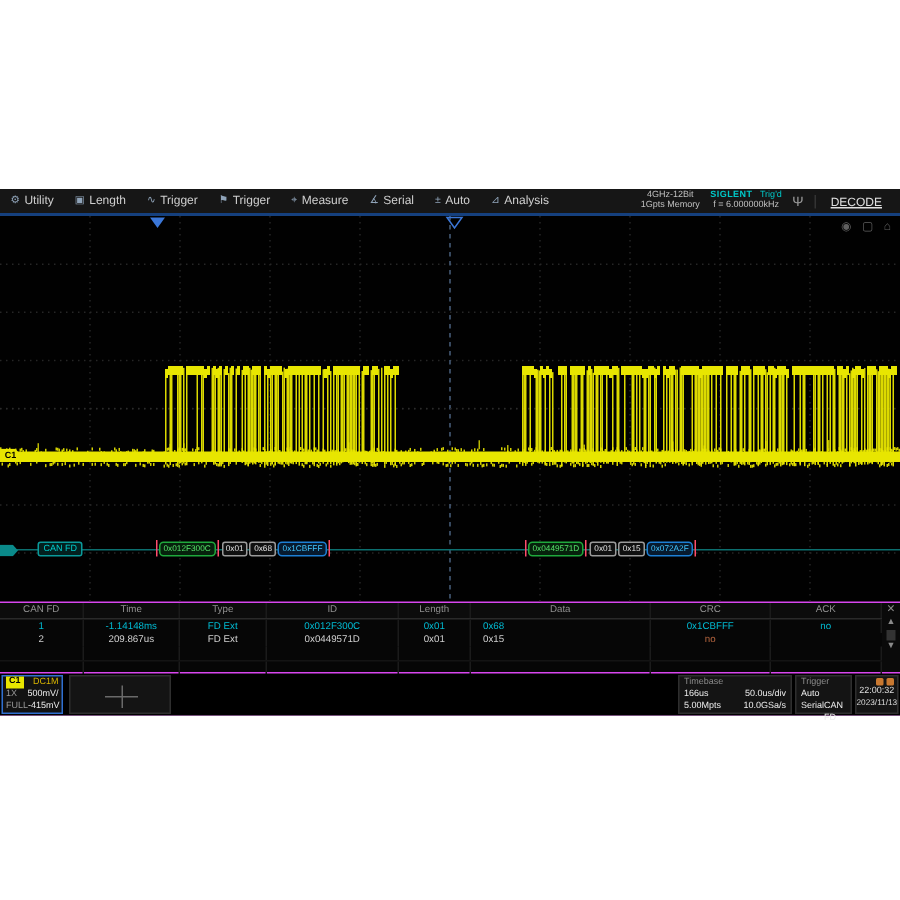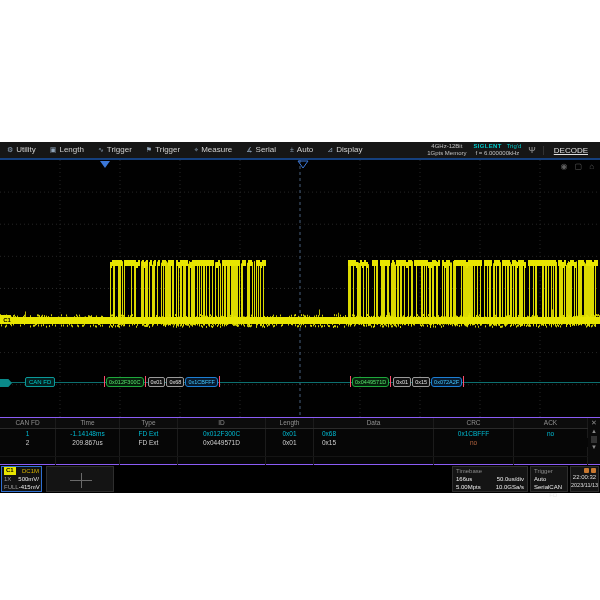--- a/index.html
+++ b/index.html
@@ -1,18 +1,18 @@
 <!DOCTYPE html>
 <html><head>
 <meta charset="utf-8">
 <style>
   html,body{margin:0;padding:0;background:#fff;}
   .page{position:relative;width:600px;height:600px;background:#fff;overflow:hidden;
         font-family:"Liberation Sans",sans-serif;}
-  .scope{position:absolute;left:0;top:142px;width:600px;height:351px;background:#8b5cf6;}
+  .scope{position:absolute;left:0;top:126px;width:600px;height:351px;background:#d946ef;}
 
   
   .menubar{position:absolute;top:0;left:0;width:600px;height:16px;background:#161616;
            border-bottom:2px solid #15407e;display:flex;align-items:center;}
   .menu-item{display:flex;align-items:center;gap:3px;padding:0 7px;height:16px;cursor:default;}
   .menu-item .ic{font-size:7px;color:#8fa3b8;line-height:16px;}
   .menu-item .lb{font-size:8px;color:#cfcfcf;line-height:16px;}
   .mb-right{position:absolute;right:3px;top:0;height:16px;display:flex;align-items:center;gap:7px;}
   .sysinfo{font-size:6px;line-height:7px;color:#c0c0c0;text-align:center;}
   .brand{font-size:6px;line-height:7px;text-align:center;color:#c0c0c0;}
@@ -111,21 +111,21 @@
     <div class="menu-item">
           <span class="ic">∡</span>
           <span class="lb">Serial</span>
         </div>
     <div class="menu-item">
           <span class="ic">±</span>
           <span class="lb">Auto</span>
         </div>
     <div class="menu-item">
           <span class="ic">⊿</span>
-          <span class="lb">Display</span>
+          <span class="lb">Analysis</span>
         </div>
     <div class="mb-right">
       <div class="sysinfo">
         <div>4GHz-12Bit</div>
         <div>1Gpts Memory</div>
       </div>
       <div class="brand">
         <div><span class="b1">SIGLENT</span><span class="trigd">Trig'd</span></div>
         <div>f = 6.000000kHz</div>
       </div>

